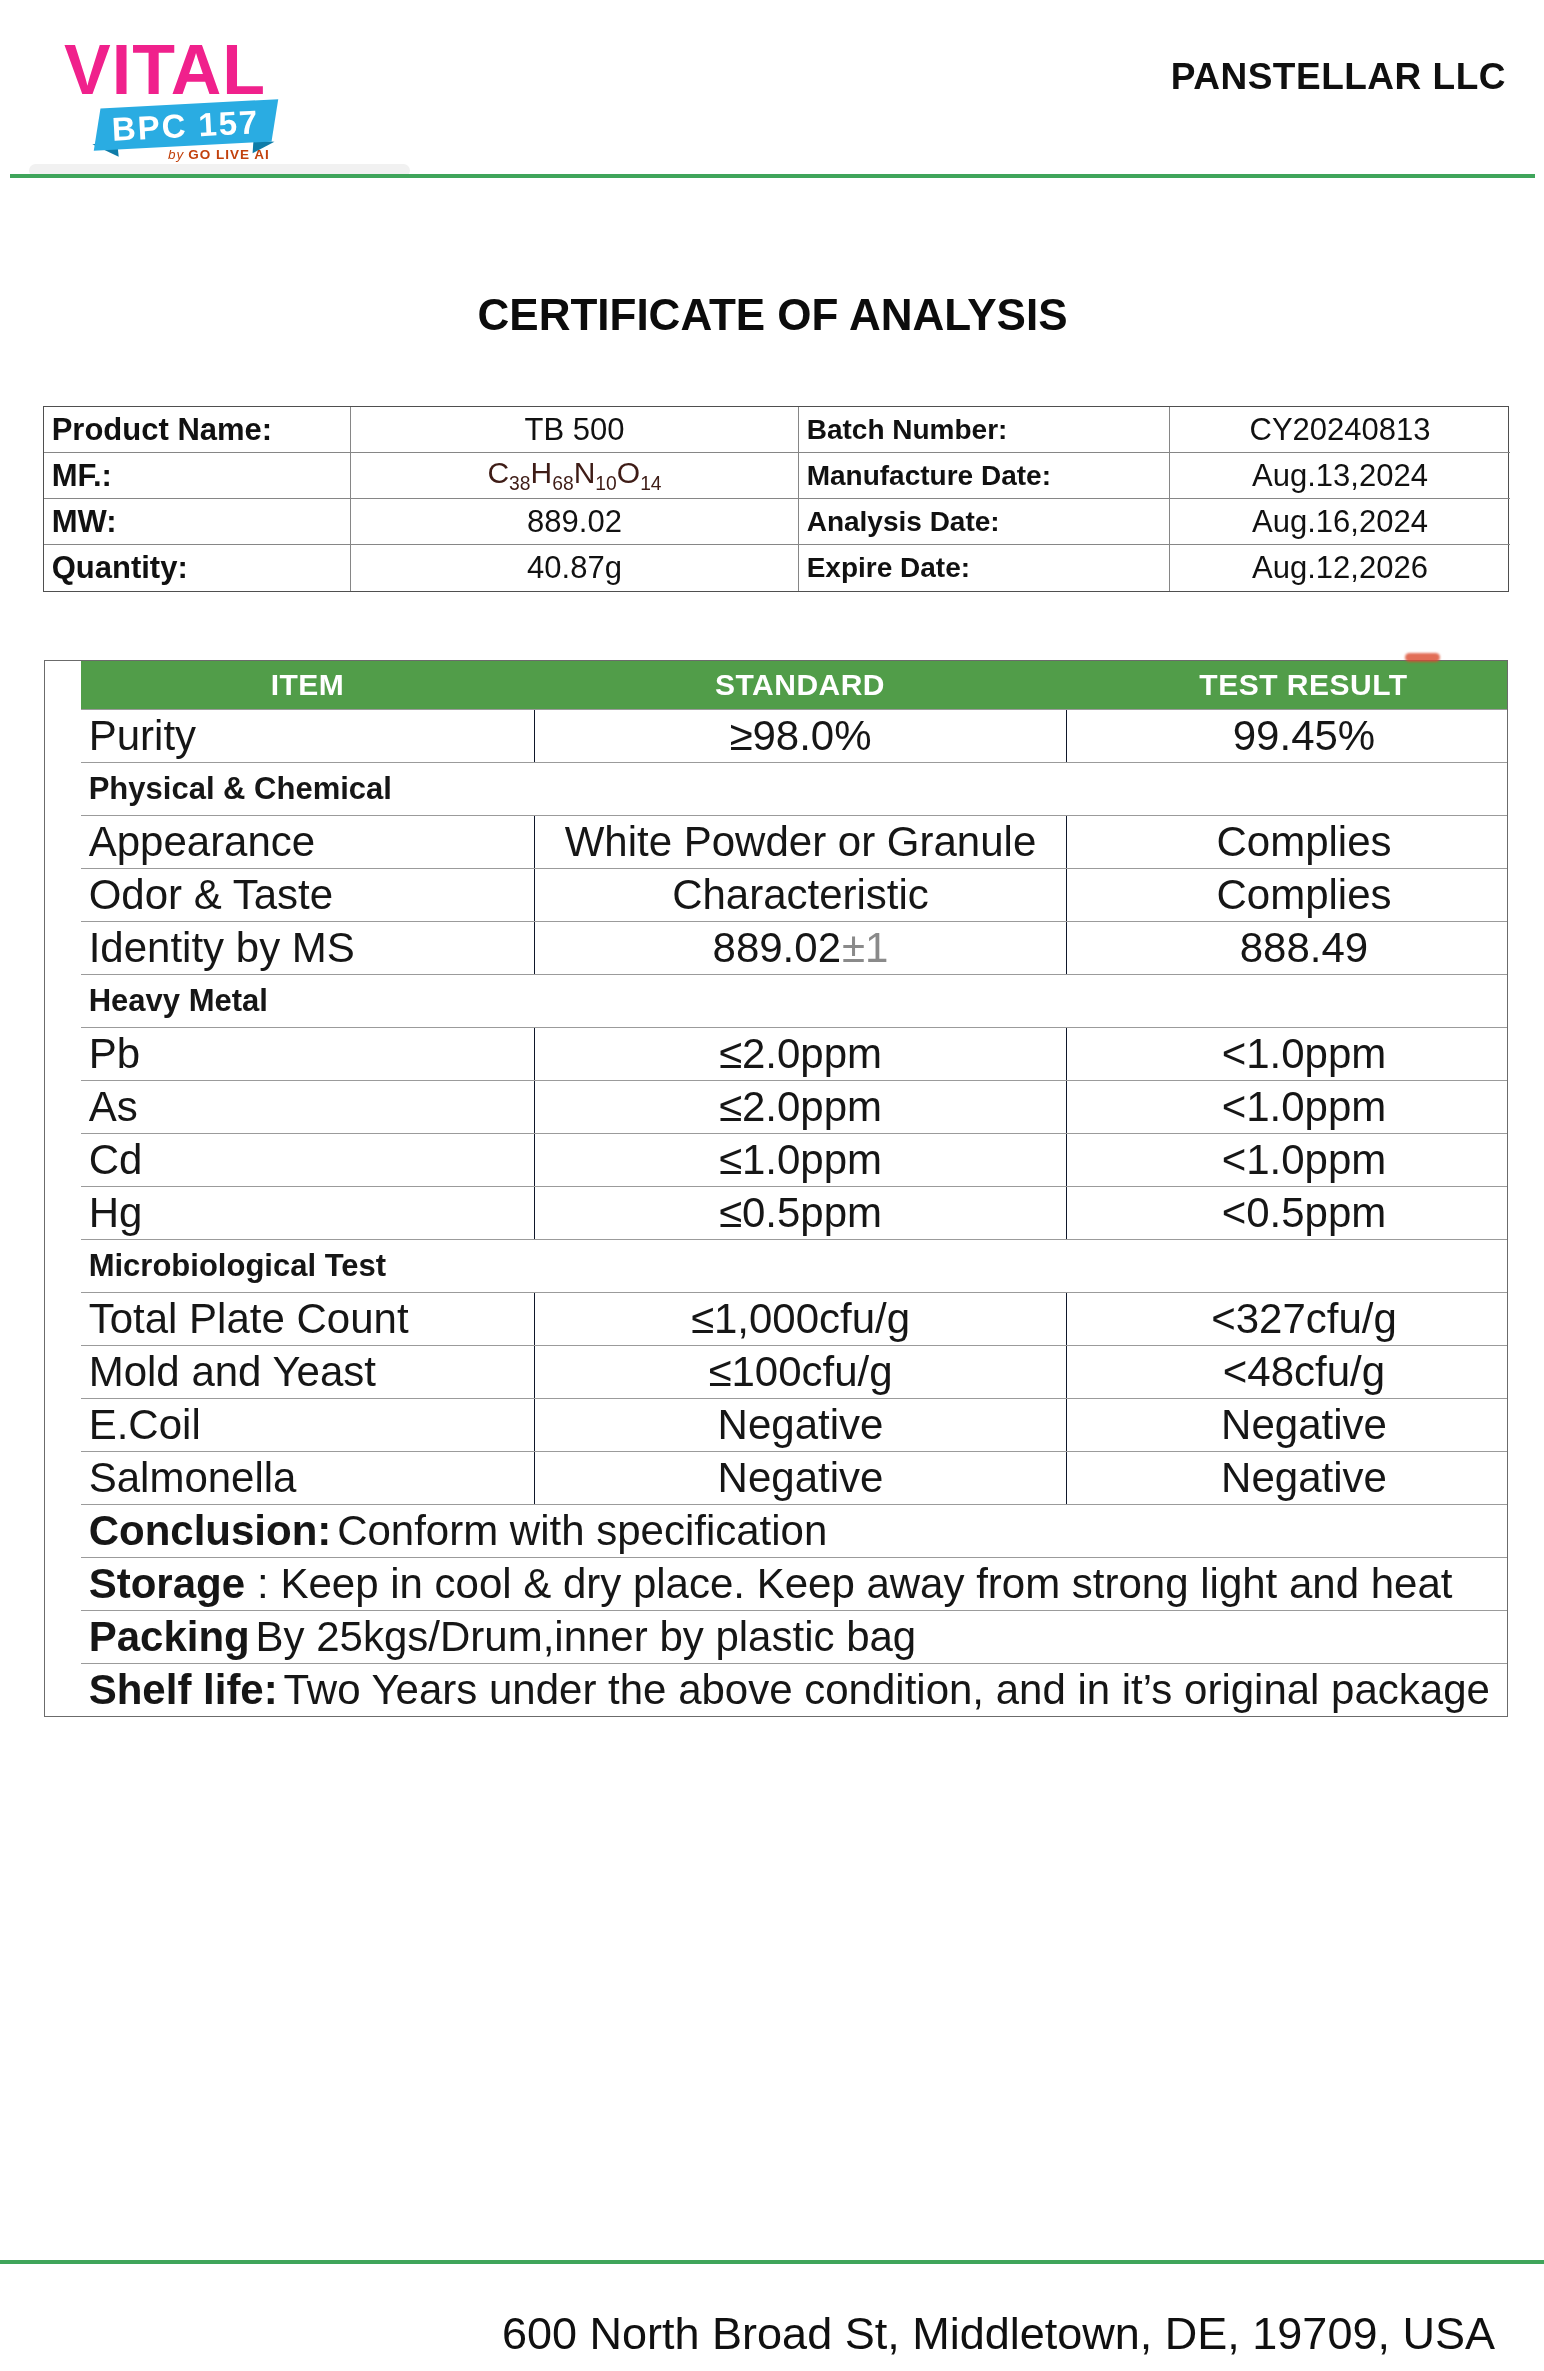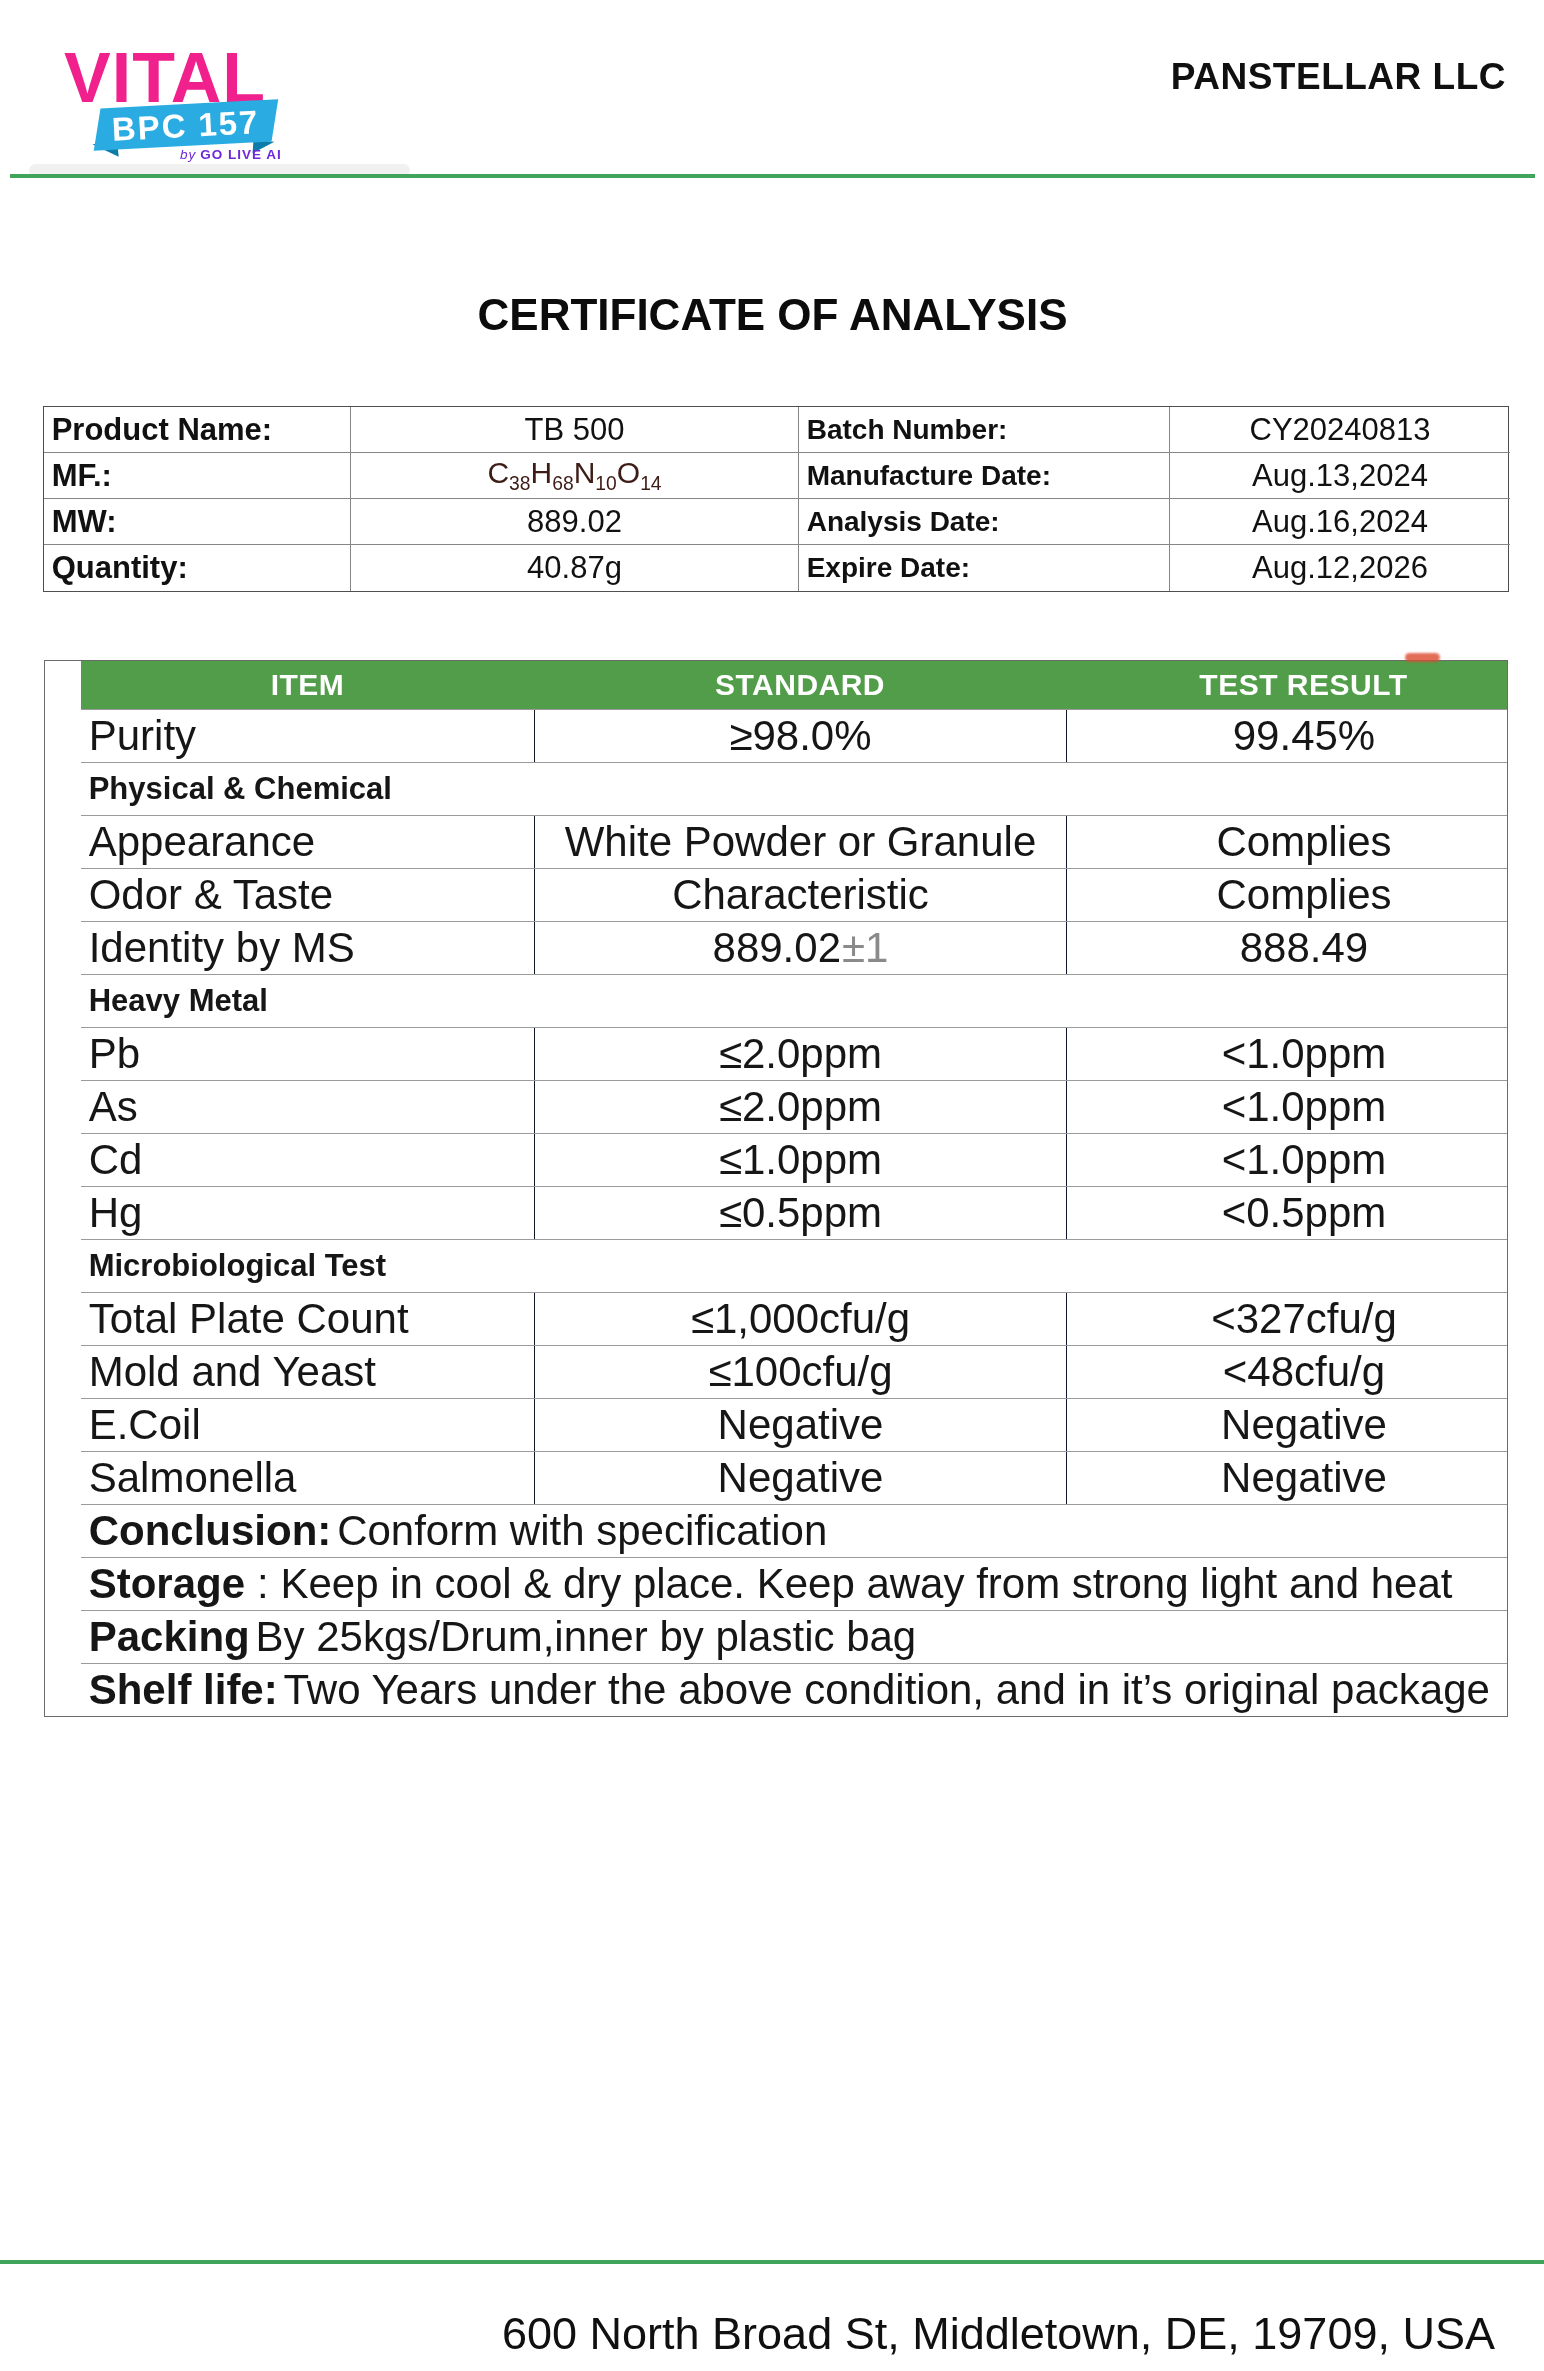--- a/index.html
+++ b/index.html
@@ -8,21 +8,21 @@
     width:1545px;height:2371px;
     background:#ffffff;
     font-family:"Liberation Sans","DejaVu Sans",sans-serif;
     color:#111;
     overflow:hidden;
   }
   
   .logo-vital{
     position:absolute;left:64px;top:35px;
     font-size:70px;font-weight:900;letter-spacing:1px;
-    color:#F0218C;line-height:1;margin-top:8px;
+    color:#F0218C;line-height:1;
   }
   .ribbon{
     position:absolute;left:97px;top:104px;width:178px;height:42px;
     background:#2AACE2;
     transform:rotate(-3deg) skewX(-12deg);
     display:flex;align-items:center;justify-content:center;
     z-index:2;
   }
   .ribbon-text{
     transform:skewX(12deg);
@@ -37,22 +37,22 @@
     transform:rotate(-6deg);
   }
   .fold-right{
     position:absolute;left:253px;top:141px;
     width:0;height:0;z-index:1;
     border-top:13.5px solid #0E7CA8;
     border-right:21px solid transparent;
     transform:rotate(4deg);
   }
   .logo-byline{
-    position:absolute;left:180px;top:147px;
-    font-size:13.5px;color:#6d28d9;font-weight:700;letter-spacing:1px;
+    position:absolute;left:168px;top:147px;
+    font-size:13.5px;color:#c2410c;font-weight:700;letter-spacing:1px;
     z-index:3;white-space:nowrap;
   }
   .logo-byline .by{font-style:italic;font-weight:400;margin-right:3.9px;}
   .logo-shadow{
     position:absolute;left:29px;top:164px;width:381px;height:12.6px;
     background:#f1f1f1;border-radius:6.8px;
   }
   .company-name{
     position:absolute;right:39px;top:56px;
     font-size:37px;font-weight:600;letter-spacing:0.5px;color:#101010;margin-left:20px;

